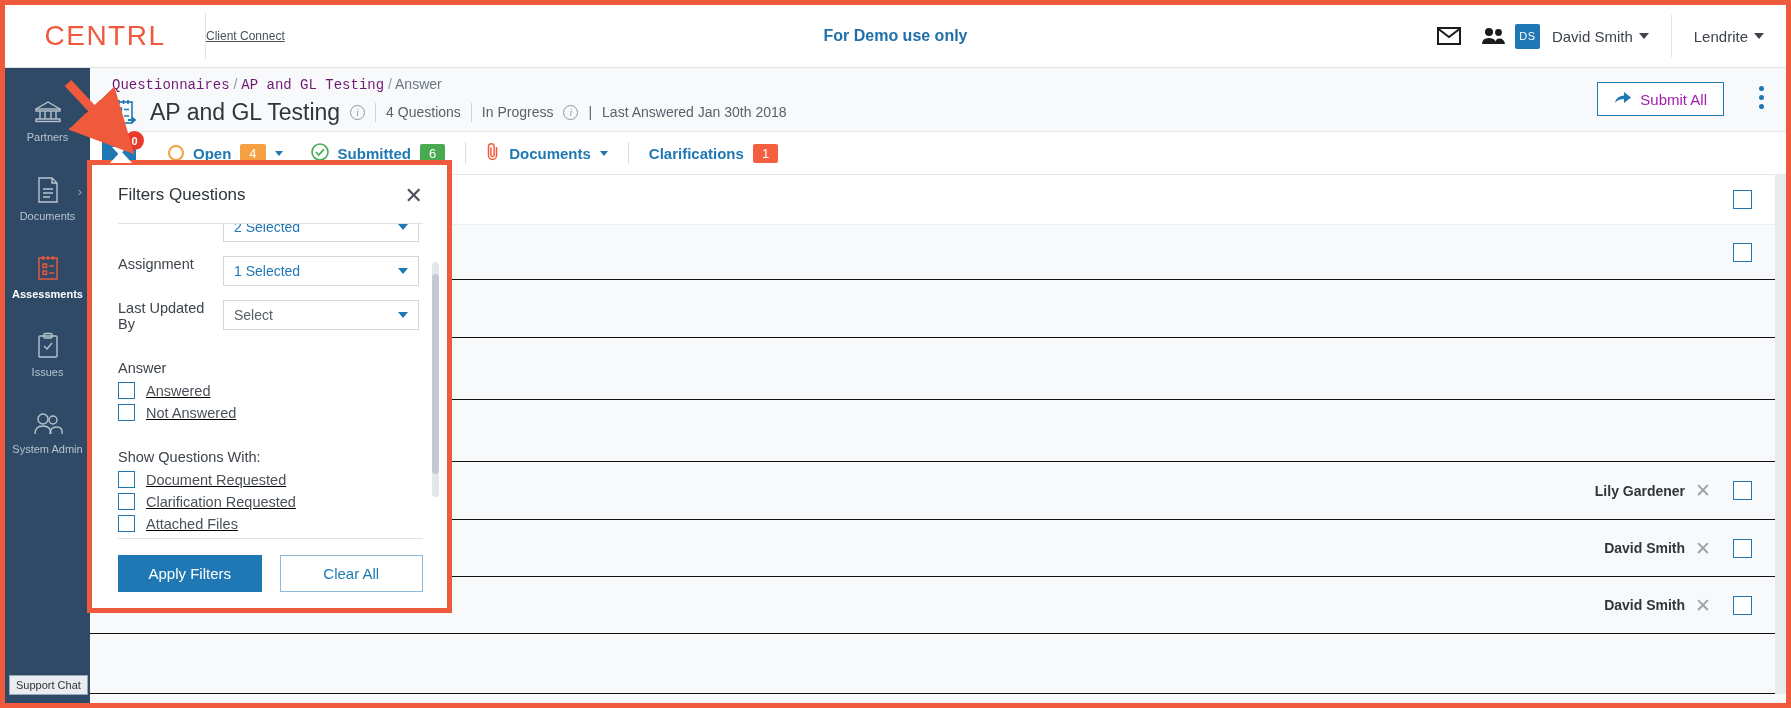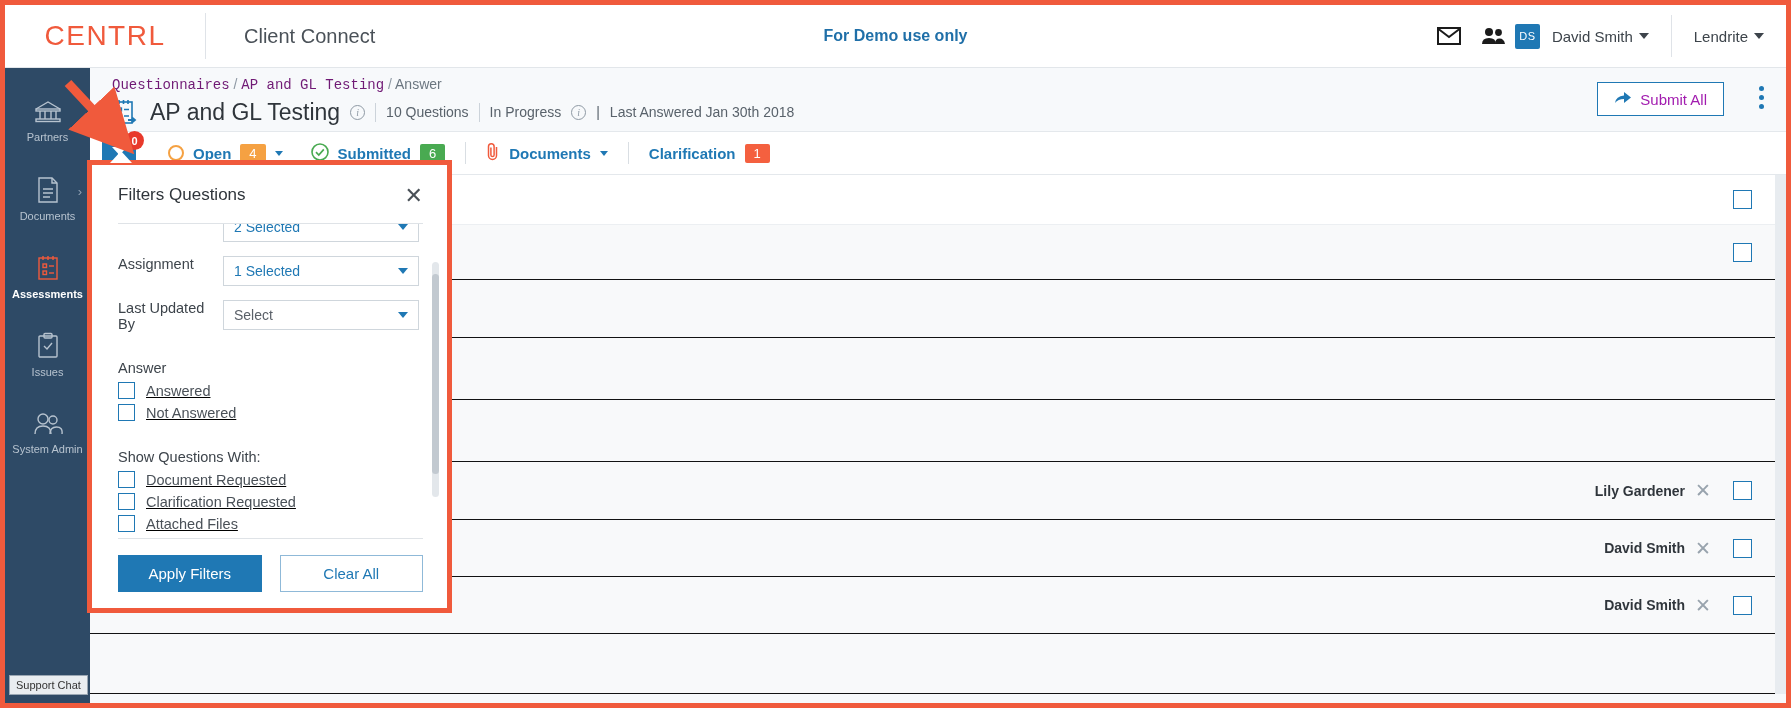--- a/index.html
+++ b/index.html
@@ -24,21 +24,21 @@
     display: flex; align-items: center;
     border-bottom: 1px solid #e2e6ea;
     z-index: 30;
   }
   .logo {
     width: 200px; text-align: center;
     color: #f05a3c; font-size: 28px; letter-spacing: 1.5px; font-weight: 400;
   }
   .topdiv { width: 1px; height: 46px; background: #dfe3e8; }
   .client-connect {
-    margin-left: 38px; color: #4a5158; font-size: 20px;
+    color: #4a5158; font-size: 12px; text-decoration: underline;
   }
   .demo-note {
     position: absolute; left: 0; right: 0; text-align: center;
     color: #1f6fa8; font-weight: bold; font-size: 16px; pointer-events: none;
   }
   .top-right {
     margin-left: auto; display: flex; align-items: center; gap: 0px; padding-right: 22px;
   }
   .icon-btn { width: 44px; height: 40px; display: flex; align-items: center; justify-content: center; }
   .avatar-sq {
@@ -332,21 +332,21 @@
               <path d="M7 2 v4 M11.5 2 v4 M16 2 v4" stroke="#1f78b4" stroke-width="1.6"></path>
               <rect x="6.5" y="10" width="3" height="3" fill="none" stroke="#1f78b4" stroke-width="1.3"></rect>
               <path d="M12 11.5 h5 M12 18 h5" stroke="#1f78b4" stroke-width="1.3"></path>
               <rect x="6.5" y="16.5" width="3" height="3" fill="none" stroke="#1f78b4" stroke-width="1.3"></rect>
               <path d="M16 22 h7 M20 19.5 l3 2.5 l-3 2.5" stroke="#1f78b4" stroke-width="1.8" fill="none"></path>
             </svg>
         </span>
         <span class="page-title">AP and GL Testing</span>
         <span class="info-circle">i</span>
         <span class="meta-sep"></span>
-        <span class="meta">10 Questions</span>
+        <span class="meta">4 Questions</span>
         <span class="meta-sep"></span>
         <span class="meta">In Progress</span>
         <span class="info-circle">i</span>
         <span class="meta">|</span>
         <span class="meta">Last Answered Jan 30th 2018</span>
       </div>
 
       <div class="submit-all">
         <span>
           <svg width="18" height="15" viewBox="0 0 18 15">
@@ -396,21 +396,21 @@
               <path d="M10.5 5 v8.5 a4 4 0 0 1 -8 0 V4.5 a2.8 2.8 0 0 1 5.6 0 V13 a1.6 1.6 0 0 1 -3.2 0 V5.5" fill="none" stroke="#f05a3c" stroke-width="1.5"></path>
             </svg>
         </span>
         <span>Documents</span>
         <span class="tab-caret"></span>
       </div>
 
       <span class="tabsep"></span>
 
       <div class="tab">
-        <span>Clarification</span>
+        <span>Clarifications</span>
         <span class="pill red">1</span>
       </div>
     </div>
 
     <div class="rows">
       <div class="row r0">
         <span class="assignee"></span>
         <span class="row-cb"></span>
       </div>
       <div class="row r1">

